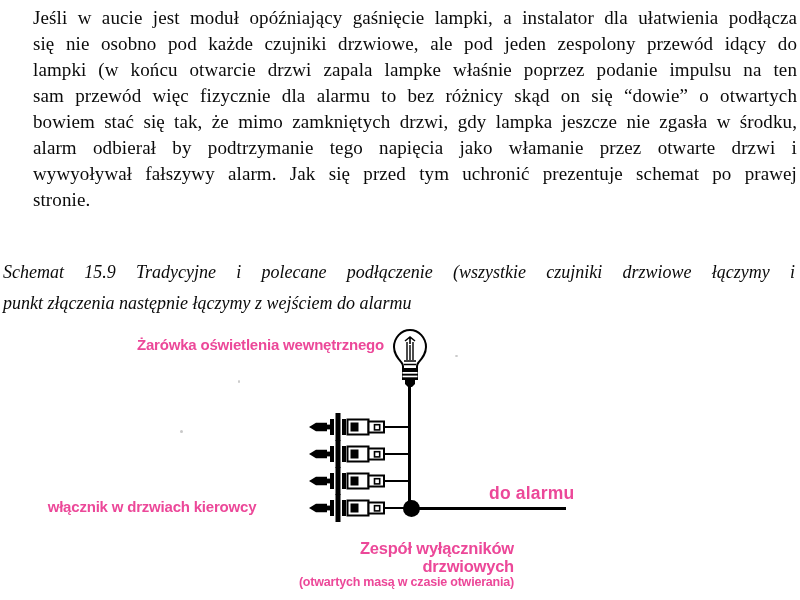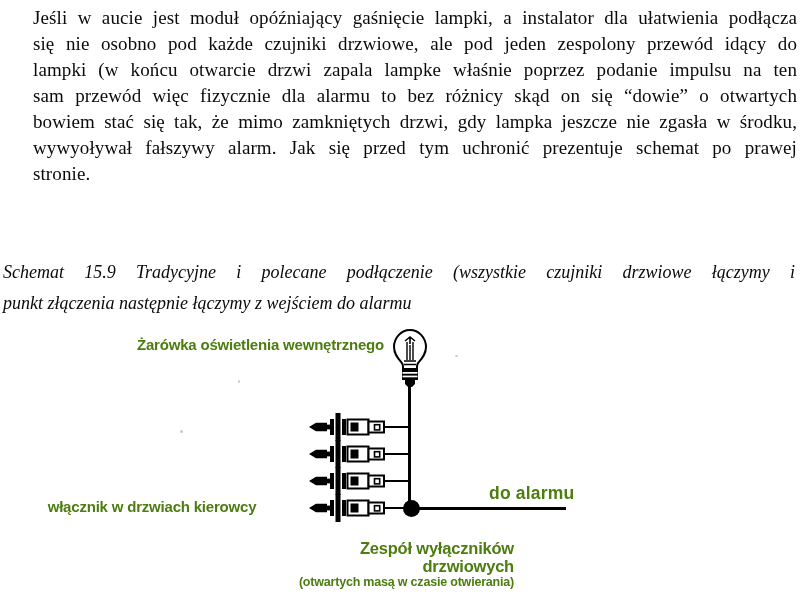--- a/index.html
+++ b/index.html
@@ -41,21 +41,21 @@
   }
   .caption .cline.justified { text-align:justify; text-align-last:justify; }
 
   
   .diagram { position:absolute; left:0; top:325px; width:800px; height:275px; }
   .diagram .abs { position:absolute; }
 
   .dlabel {
     font-family:"Liberation Sans", sans-serif;
     font-weight:bold;
-    color:#4d7c0f;
+    color:#ec4899;
     letter-spacing:-0.2px;
     white-space:nowrap;
   }
   .bulb-label { left:0; top:11px; width:384px; text-align:right; font-size:15px; }
   .driver-label { left:0; top:173px; width:304px; text-align:center; font-size:15px; }
   .alarm-label { left:489px; top:158px; font-size:17.5px; letter-spacing:0.2px; }
 
   .assembly-caption { left:214px; top:215px; width:300px; text-align:right; }
   .assembly-caption .l1, .assembly-caption .l2 { font-size:16.5px; line-height:17.5px; }
   .assembly-caption .l3 { font-size:12.5px; line-height:15px; }
@@ -80,20 +80,21 @@
 <body>
 
 <div class="page">
 
   <div class="para">
     <div class="pline">Jeśli w aucie jest moduł opóźniający gaśnięcie lampki, a instalator dla ułatwienia podłącza</div>
     <div class="pline">się nie osobno pod każde czujniki drzwiowe, ale pod jeden zespolony przewód idący do</div>
     <div class="pline">lampki (w końcu otwarcie drzwi zapala lampke właśnie poprzez podanie impulsu na ten</div>
     <div class="pline">sam przewód więc fizycznie dla alarmu to bez różnicy skąd on się “dowie” o otwartych</div>
     <div class="pline">bowiem stać się tak, że mimo zamkniętych drzwi, gdy lampka jeszcze nie zgasła w środku,</div>
+    <div class="pline">alarm odbierał by podtrzymanie tego napięcia jako włamanie przez otwarte drzwi i</div>
     <div class="pline">wywyoływał fałszywy alarm. Jak się przed tym uchronić prezentuje schemat po prawej</div>
     <div class="pline last">stronie.</div>
   </div>
 
   <div class="caption">
     <div class="cline justified">Schemat 15.9 Tradycyjne i polecane podłączenie (wszystkie czujniki drzwiowe łączymy i</div>
     <div class="cline">punkt złączenia następnie łączymy z wejściem do alarmu</div>
   </div>
 
   <div class="diagram">

